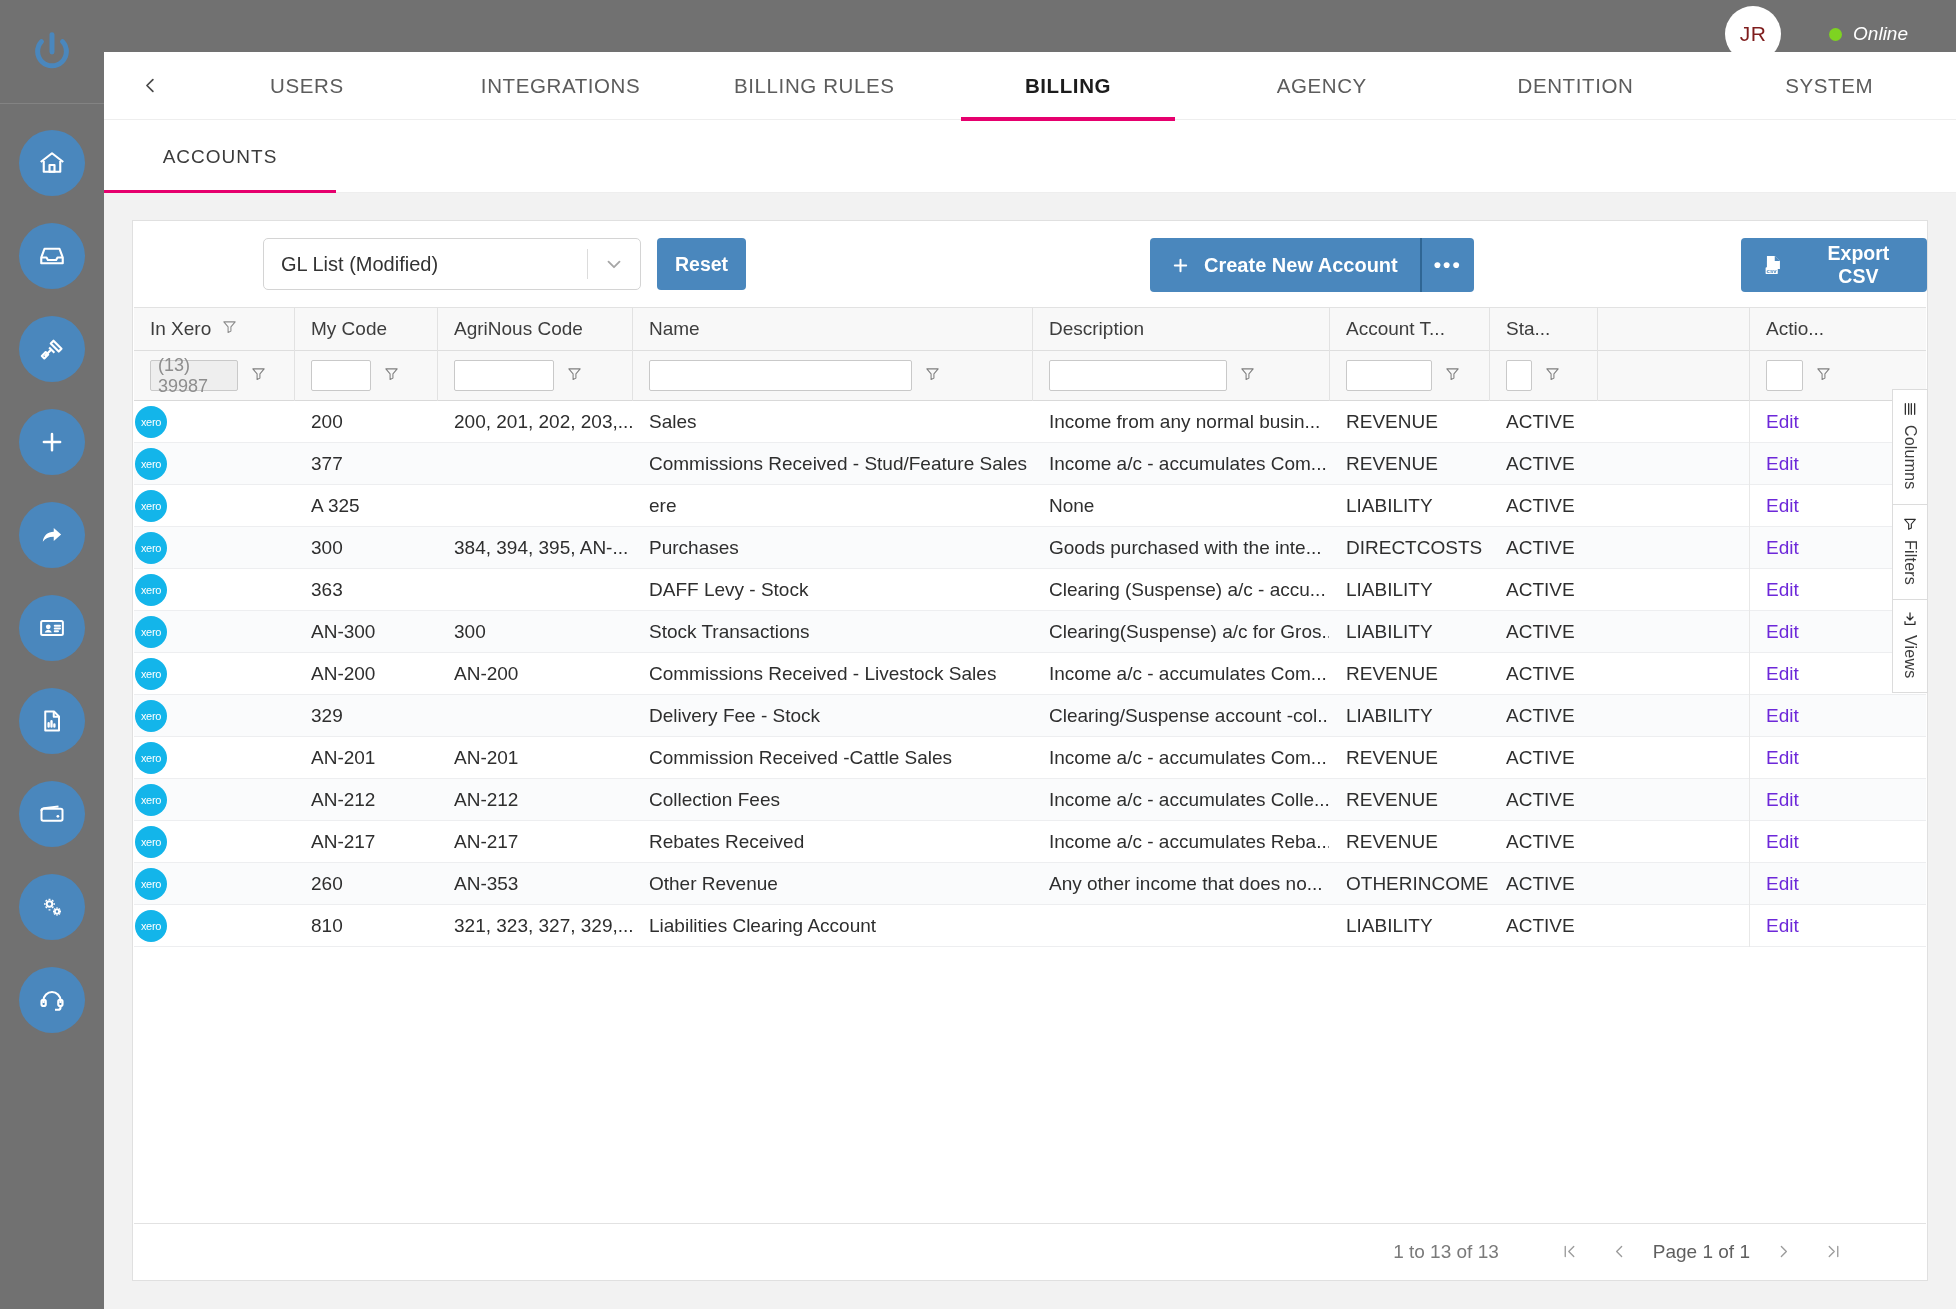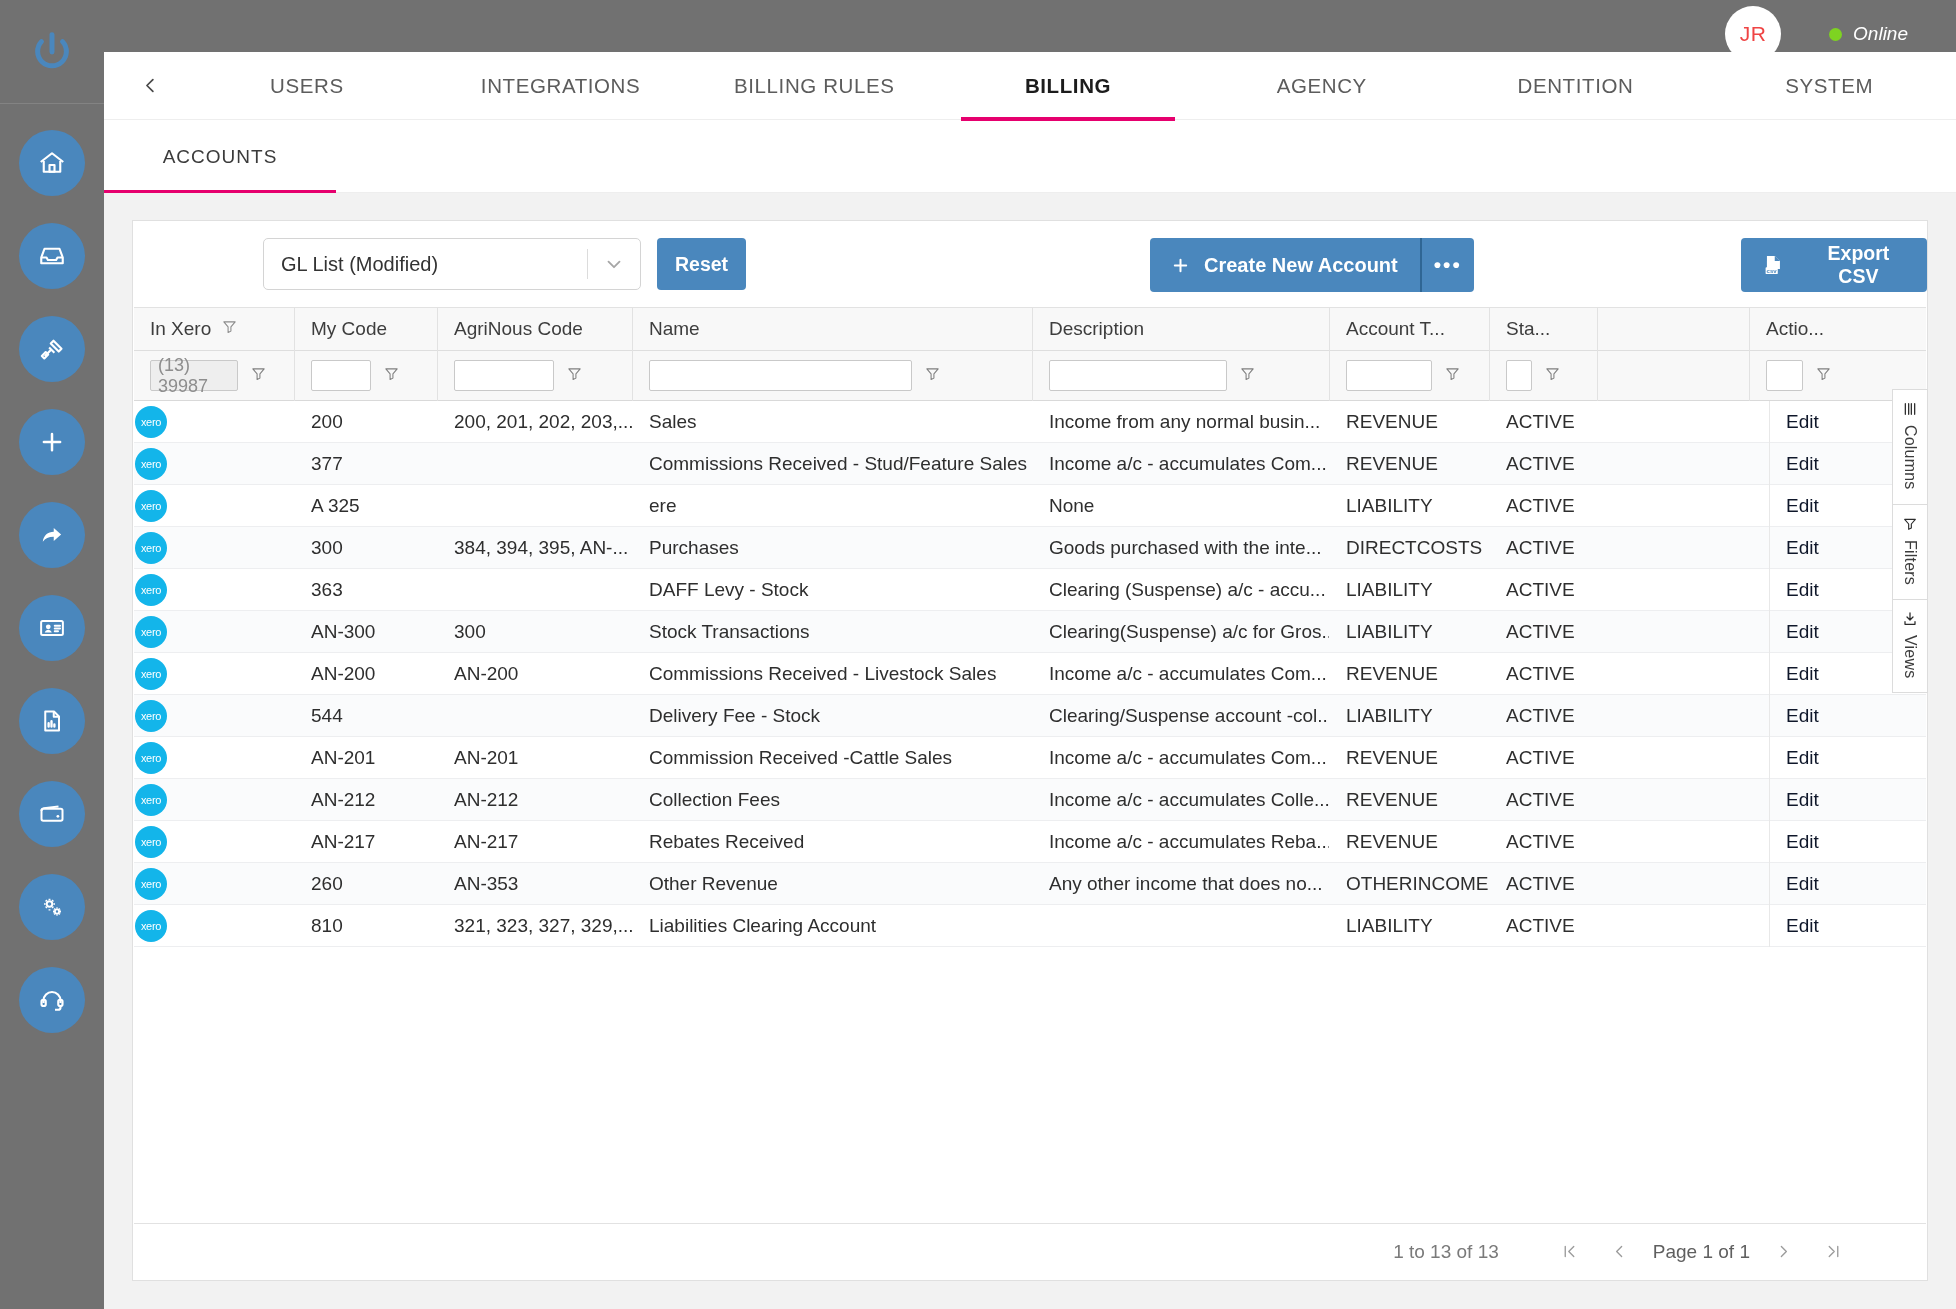--- a/index.html
+++ b/index.html
@@ -34,21 +34,21 @@
   
   #topbar {
     position: absolute; left: 104px; top: 0;
     width: 1852px; height: 68px;
     background: #717171;
     display: flex; align-items: center; justify-content: flex-end;
     padding-right: 34px;
   }
   #avatar {
     width: 56px; height: 56px; border-radius: 50%;
-    background: #ffffff; color: #ef4444;
+    background: #ffffff; color: #7f1d1d;
     display: flex; align-items: center; justify-content: center;
     font-size: 21px; letter-spacing: 0.5px;
     cursor: pointer;
   }
   #status-wrap {
     display: flex; align-items: center; gap: 11px;
     margin-left: 48px; margin-right: 14px;
   }
   #status-dot { width: 13px; height: 13px; border-radius: 50%; background: #7ed321; }
   #status-text { color: #ffffff; font-size: 19px; font-style: italic; }
@@ -247,21 +247,21 @@
   .grow:nth-child(even) { background: #fafbfc; }
   .gcell {
     font-size: 19px; color: #2e2e2e;
     padding-left: 16px;
     height: 42px; line-height: 42px;
     white-space: nowrap; overflow: hidden;
     border-left: 1px solid transparent;
   }
   .gcell.action {
     border-left: 1px solid #e8e8e8;
-    color: #0f172a; cursor: pointer; margin-left: 20px;
+    color: #6d28d9; cursor: pointer;
   }
   .xero-badge {
     width: 32px; height: 32px; border-radius: 50%;
     background: #13b5ea; color: #ffffff;
     font-size: 11px; letter-spacing: -0.3px;
     display: flex; align-items: center; justify-content: center;
     font-family: "Liberation Sans", sans-serif;
   }
 
   
@@ -650,21 +650,21 @@
               <div class="gcell c4">Income a/c - accumulates Com...</div>
               <div class="gcell c5">REVENUE</div>
               <div class="gcell c6">ACTIVE</div>
               <div class="gcell c7"></div>
               <div class="gcell c8 action">Edit</div>
             </div>
             <div class="grow">
               <div class="gcell c0" style="display: flex; align-items: center; padding-left: 0px;">
                 <div class="xero-badge">xero</div>
               </div>
-              <div class="gcell c1">544</div>
+              <div class="gcell c1">329</div>
               <div class="gcell c2"></div>
               <div class="gcell c3">Delivery Fee - Stock</div>
               <div class="gcell c4">Clearing/Suspense account -col...</div>
               <div class="gcell c5">LIABILITY</div>
               <div class="gcell c6">ACTIVE</div>
               <div class="gcell c7"></div>
               <div class="gcell c8 action">Edit</div>
             </div>
             <div class="grow">
               <div class="gcell c0" style="display: flex; align-items: center; padding-left: 0px;">

